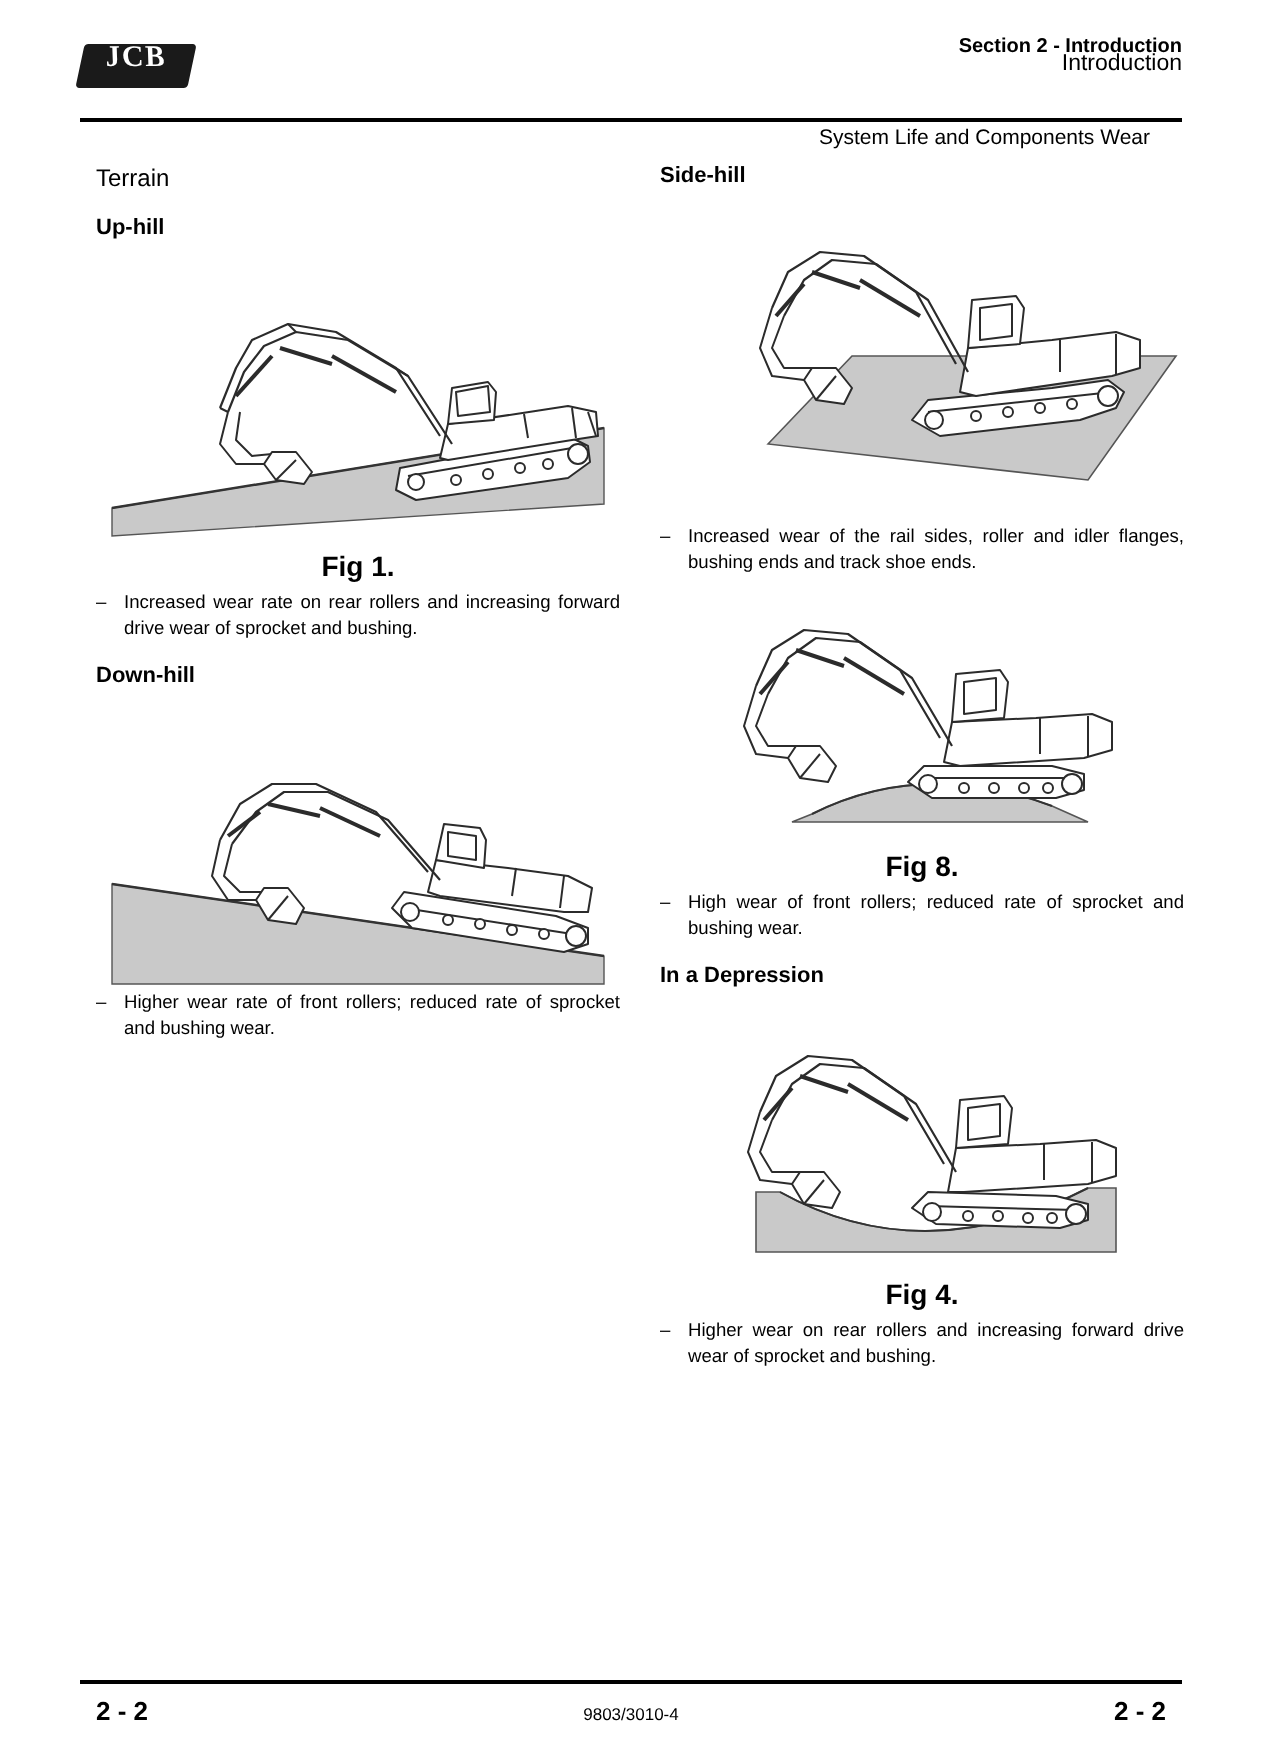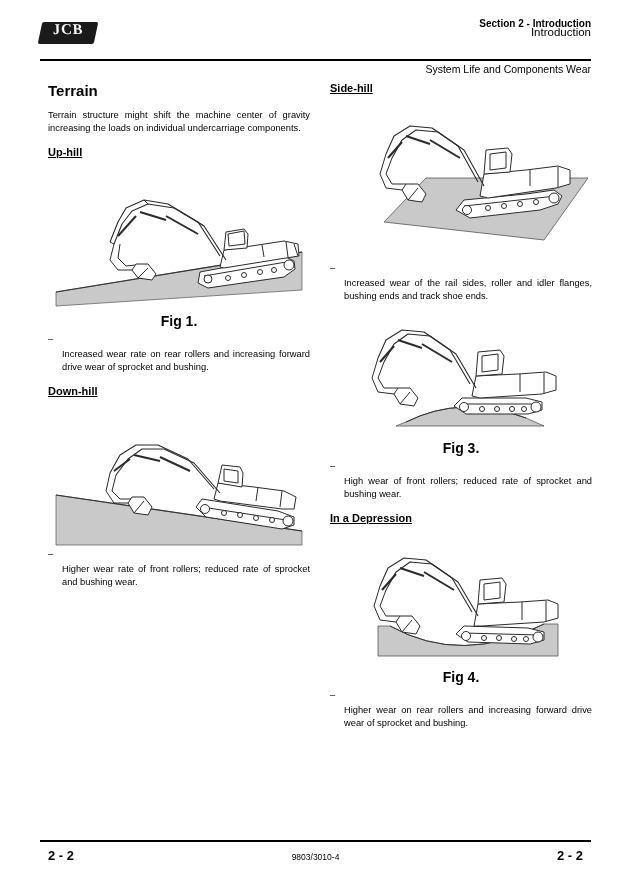--- a/index.html
+++ b/index.html
@@ -74,44 +74,43 @@
   .header-rule {
     position: absolute;
     left: 0;
     top: 41px;
     width: 551px;
     height: 2px;
     background: #000;
   }
   .header-note {
     position: absolute;
-    right: 0;
+    right: 16px;
     top: 45px;
     font-size: 10.5px;
   }
 
   
   .col {
     position: absolute;
     top: 82px;
     width: 262px;
   }
   .col-left { left: 48px; }
   .col-right { left: 330px; }
 
   h2.section-head {
-    font-size: 15px;
-    font-weight: bold;
+    font-size: 12px;
+    font-weight: normal;
     margin: 0 0 10px 0;
   }
   h3.sub-head {
     font-size: 11px;
     font-weight: bold;
     margin: 12px 0 6px 0;
-    text-decoration: underline;
   }
   p.body {
     font-size: 9.3px;
     line-height: 12.6px;
     margin: 0 0 6px 0;
     text-align: justify;
   }
   .fig-caption {
     font-size: 14px;
     font-weight: bold;
@@ -123,21 +122,21 @@
     line-height: 12.6px;
     display: flex;
     gap: 6px;
     text-align: justify;
     margin: 0 0 4px 0;
   }
   .bullet .dash {
     flex: 0 0 auto;
     width: 8px;
   }
-  .bullet .txt { flex: 1 1 auto; margin-top: 15px; }
+  .bullet .txt { flex: 1 1 auto; }
 
   .figure {
     width: 262px;
     margin: 2px 0 0 0;
   }
   .figure svg { display: block; }
 
   
   .footer-rule {
     position: absolute;
@@ -187,21 +186,20 @@
     <div class="logo-text">JCB</div>
     <div class="header-title">Section 2 - Introduction</div>
     <div class="header-sub">Introduction</div>
     <div class="header-rule"></div>
     <div class="header-note">System Life and Components Wear</div>
   </div>
 
   <div class="col col-left">
 
     <h2 class="section-head">Terrain</h2>
-    <p class="body">Terrain structure might shift the machine center of gravity increasing the loads on individual undercarriage components.</p>
 
     <h3 class="sub-head">Up-hill</h3>
 
     <div class="figure">
       <svg width="262" height="145" viewBox="0 0 262 145">
 
         <path d="M8 128 L254 88 L254 126 L8 142 Z" fill="#c9c9c9" stroke="#555" stroke-width="0.7"></path>
         <path d="M8 128 L254 88" fill="none" stroke="#333" stroke-width="1.2"></path>
         <g fill="none" stroke="#2b2b2b" stroke-width="1" stroke-linejoin="round">
 
@@ -370,21 +368,21 @@
 
           <path d="M64 88 L70 98 L84 100 L88 92 L80 82 L68 82 Z" fill="#fff"></path>
           <path d="M70 98 L80 86"></path>
 
           <path d="M122 56 L92 38" stroke-width="2"></path>
           <path d="M92 42 L68 34" stroke-width="2"></path>
           <path d="M64 40 L50 56" stroke-width="2"></path>
         </g>
       </svg>
     </div>
-    <div class="fig-caption">Fig 3.</div>
+    <div class="fig-caption">Fig 8.</div>
     <div class="bullet">
       <span class="dash">–</span>
       <span class="txt">High wear of front rollers; reduced rate of sprocket and bushing wear.</span>
     </div>
 
     <h3 class="sub-head">In a Depression</h3>
 
     <div class="figure">
       <svg width="262" height="135" viewBox="0 0 262 135">
 

